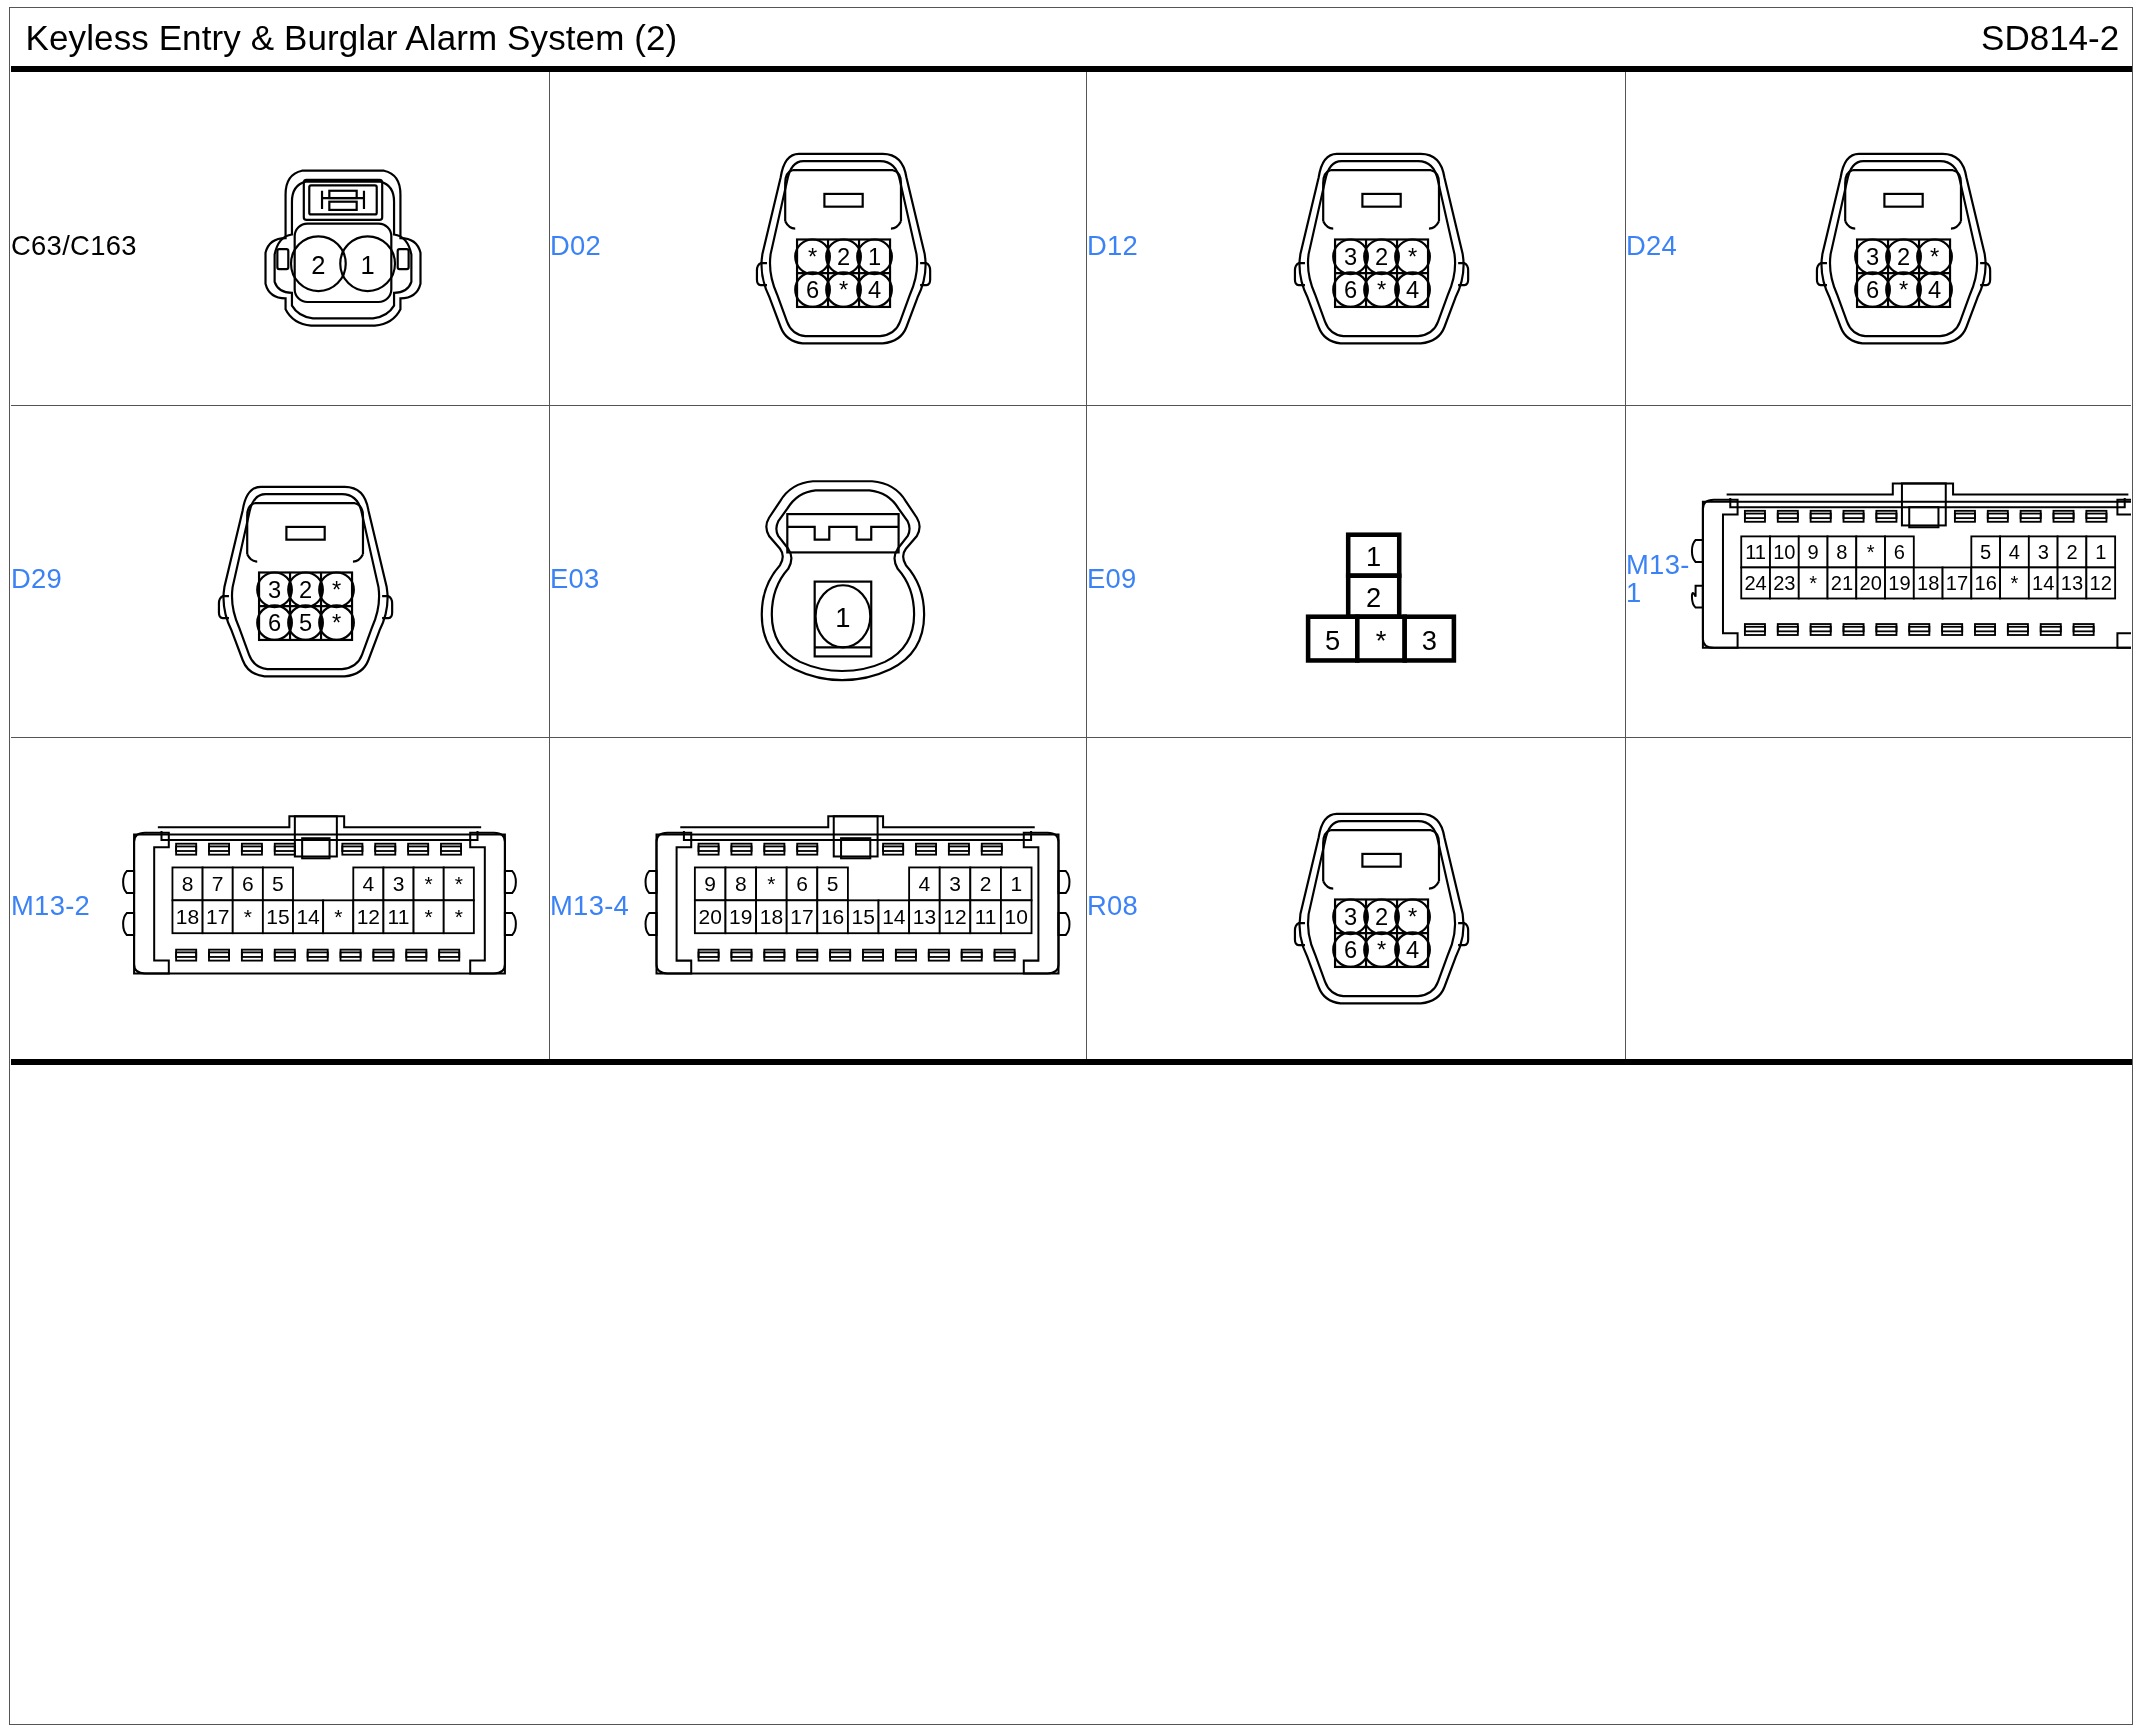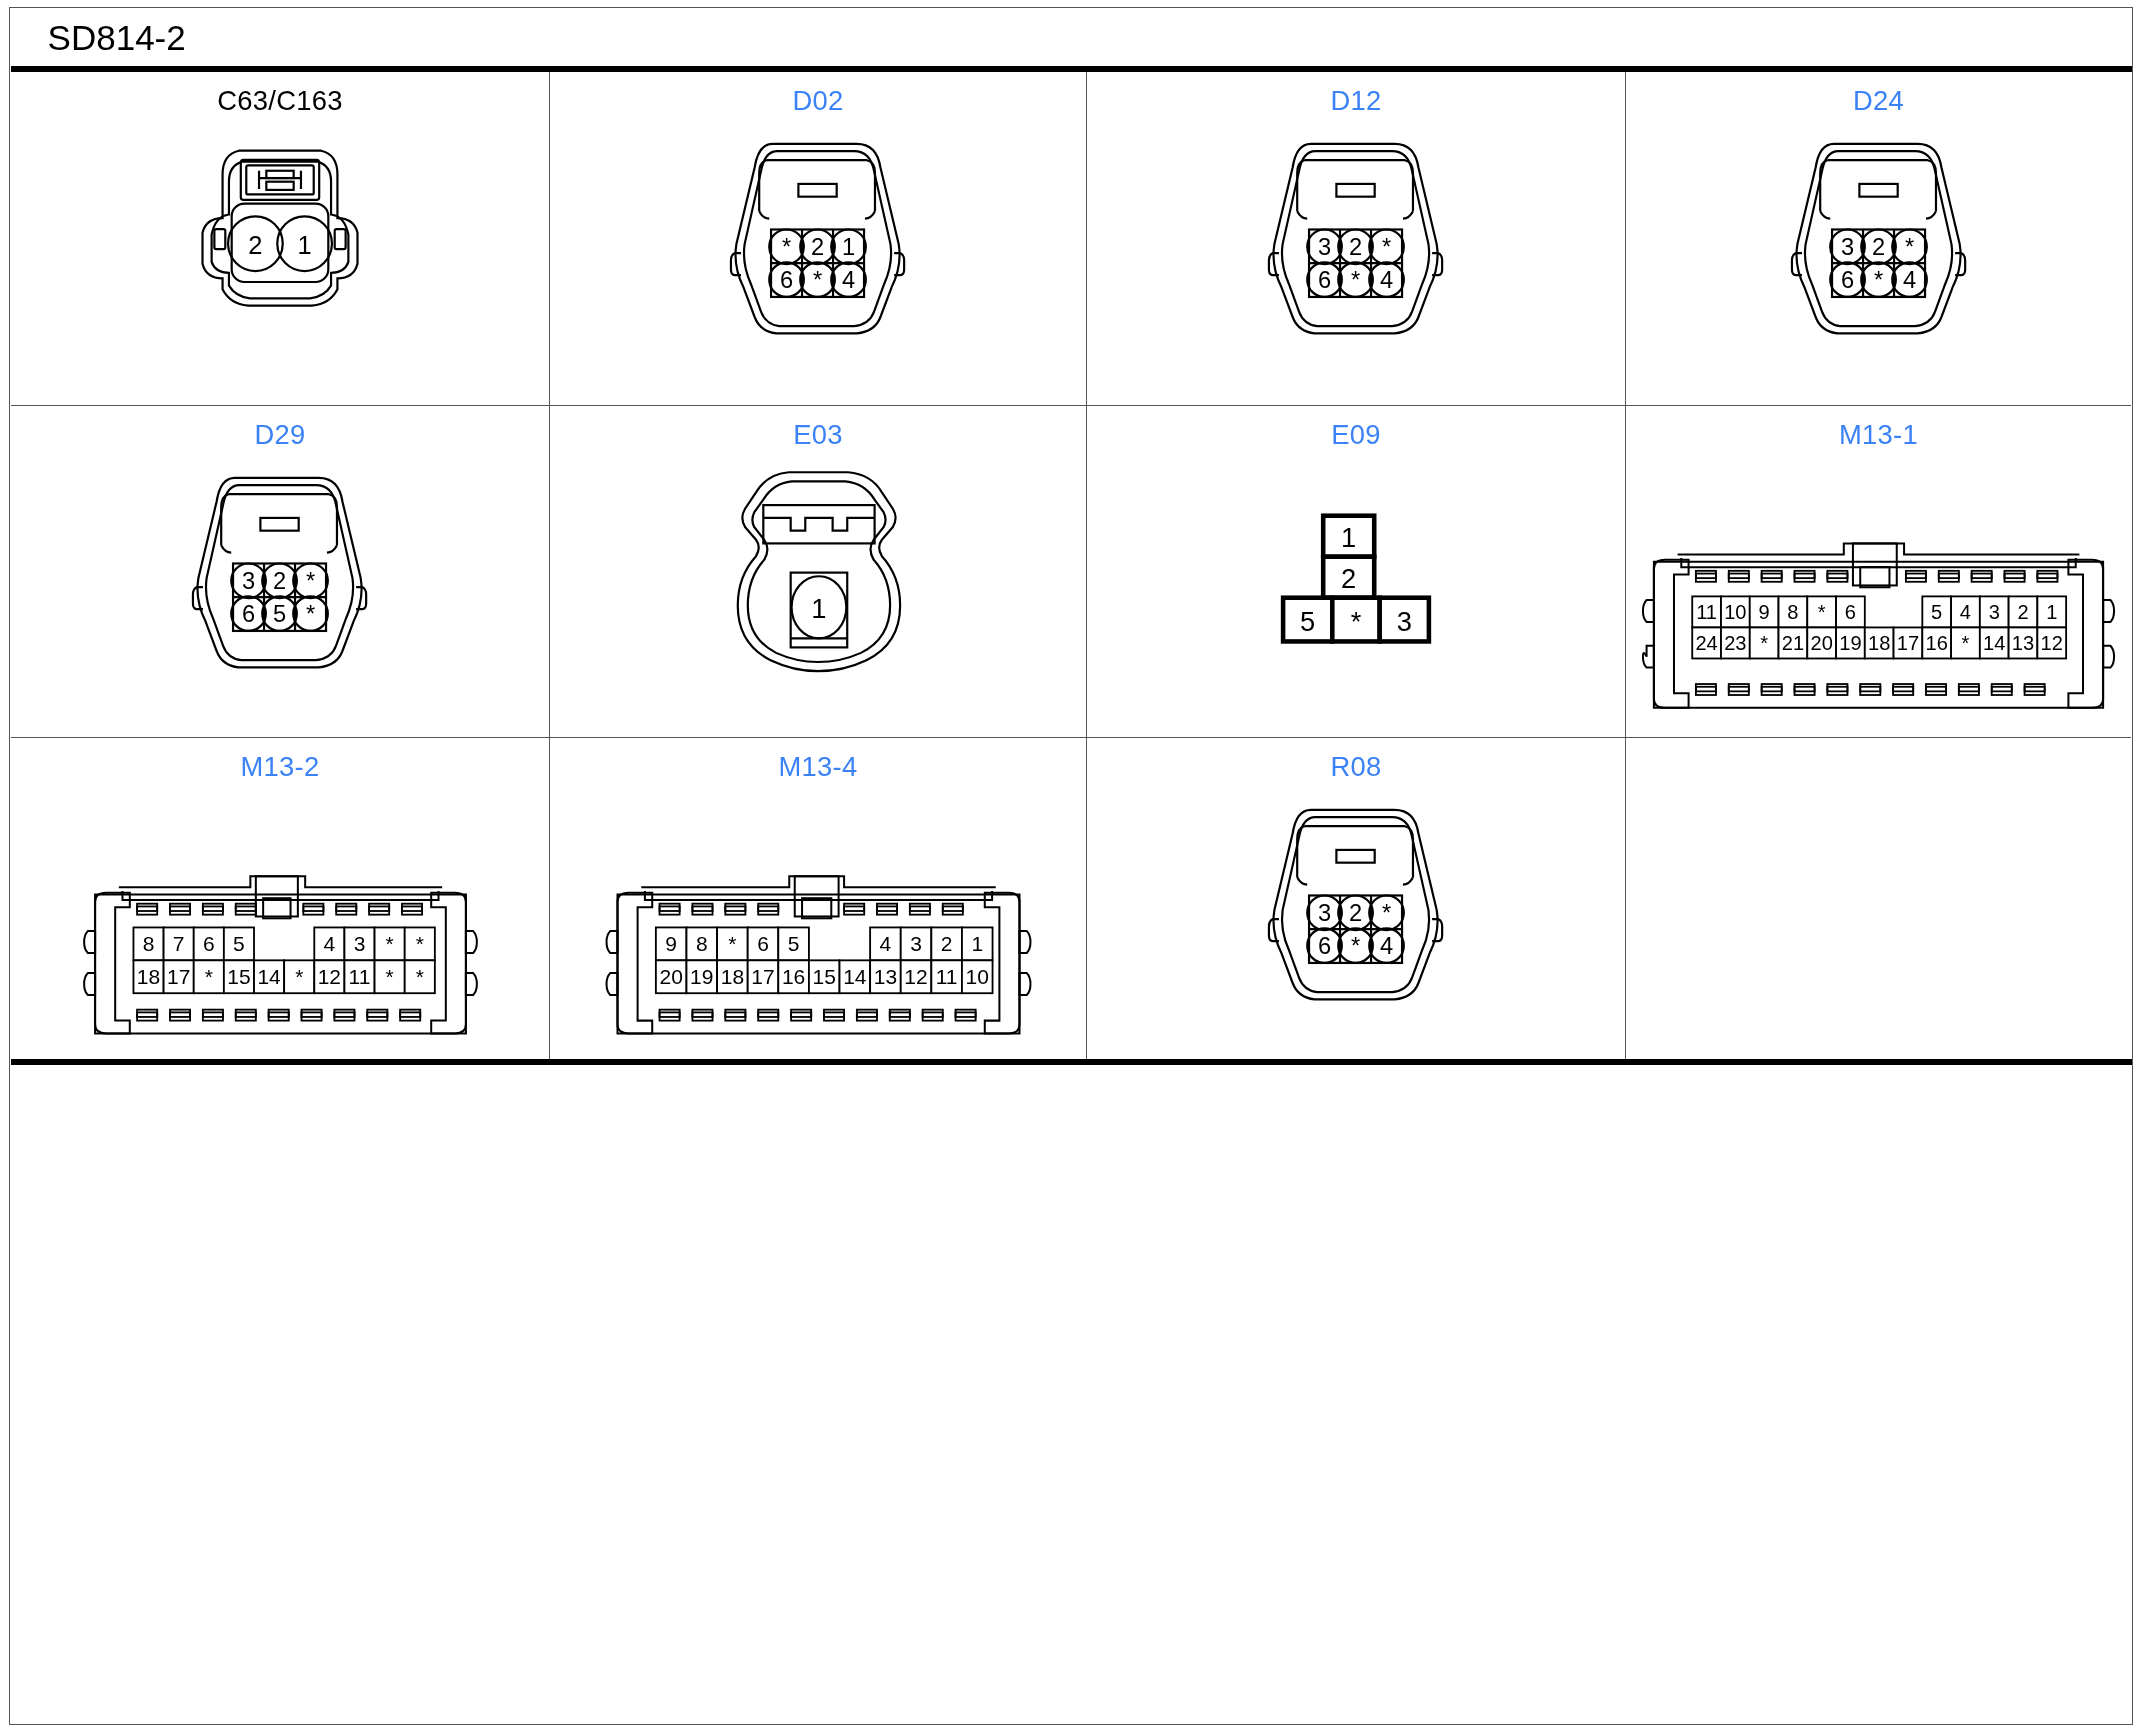--- a/index.html
+++ b/index.html
@@ -61,21 +61,21 @@
     width: 2121px; height: 987px;
     display: grid;
     grid-template-columns: 539px 537px 539px 505px;
     grid-template-rows: 334px 332px 321px;
   }
   .cell {
     position: relative;
     border-right: 1.8px solid #555;
     border-bottom: 1.8px solid #555;
     display: flex;
-    flex-direction: column;
+    flex-direction: row;
     align-items: center;
     overflow: hidden;
   }
   .cell.last-col { border-right: none; }
   .cell.last-row { border-bottom: none; }
 
   .conn-label {
     margin-top: 14.6px;
     font-size: 27.4px;
     color: #3b82f6;
@@ -125,20 +125,21 @@
   }
 </style>
 </head>
 <body>
 
 <div id="page">
 
   <div class="sheet-border"></div>
 
   <div class="header-bar">
+    <div class="header-title">Keyless Entry &amp; Burglar Alarm System (2)</div>
     <div class="header-code">SD814-2</div>
   </div>
   <div class="header-rule"></div>
 
   <div class="grid">
 
     <div class="cell">
       <div class="conn-label black">C63/C163</div>
       <div class="conn-art">
         <svg width="210" height="196" viewBox="0 0 230 215">

